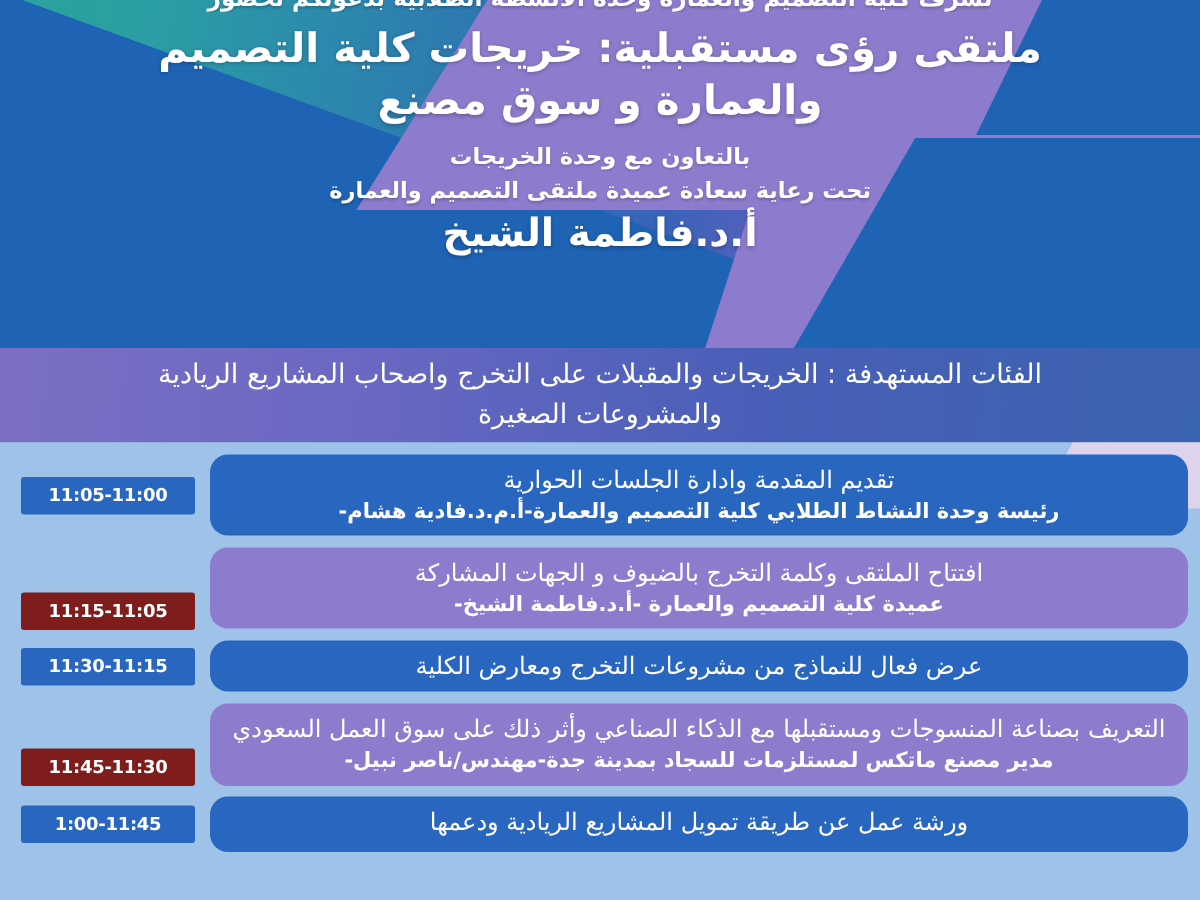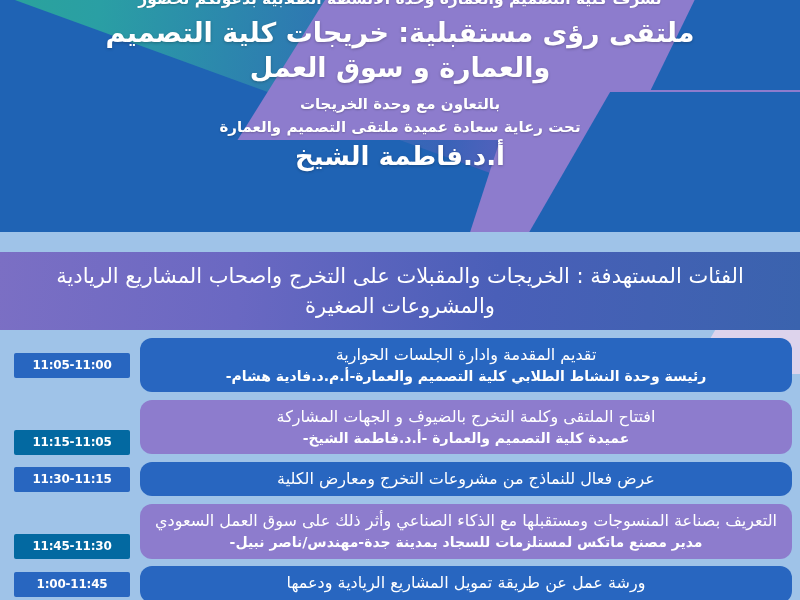--- a/index.html
+++ b/index.html
@@ -136,33 +136,32 @@
     font-weight: bold;
     margin-top: 4px;
     line-height: 1.15;
     text-shadow: 0 1px 3px rgba(0,0,0,.25);
   }
 
   
   .audience {
     position: relative;
     width: 800px;
-    height: 78px;
+    height: 63px;
     box-sizing: border-box;
     background: linear-gradient(95deg, #7b6fc4 0%, #6a68c2 30%, #4a5fb8 62%, #3a63ae 100%);
     color: #ffffff;
     display: flex;
     align-items: center;
     justify-content: center;
     text-align: center;
     padding: 0 22px;
-    font-size: 21px;
+    font-size: 18px;
     font-weight: 500;
     line-height: 1.45;
-    margin-top: 20px;
   }
 
   
   .schedule {
     position: relative;
     width: 800px;
     height: 290px;
     background: #9fc3e8;
     padding: 8px 0 0 0;
     box-sizing: border-box;
@@ -214,40 +213,40 @@
     text-align: center;
     color: #ffffff;
     font-size: 12px;
     font-weight: bold;
     letter-spacing: -0.2px;
     padding: 5px 0 6px 0;
     border-radius: 2px;
     direction: ltr;
   }
   .row.blue .row-time   { background: #2866c0; }
-  .row.purple .row-time { background: #0369a1; margin-top: 31px; }
+  .row.purple .row-time { background: #7f1d1d; margin-top: 31px; }
 </style>
 </head>
 <body>
 
 <div id="poster">
 
   <div class="header">
     <div class="hdr-shape band-blue"></div>
     <div class="hdr-shape block-purple-mid"></div>
     <div class="hdr-shape wedge-purple-top"></div>
     <div class="hdr-shape sliver-blue"></div>
     <div class="hdr-shape band-violet"></div>
     <div class="hdr-shape wedge-blue-low"></div>
 
     <div class="hdr-text">
       <div class="kicker">تشرف كلية التصميم والعمارة وحدة الأنشطة الطلابية بدعوتكم لحضور</div>
       <div class="title">
         <div>ملتقى رؤى مستقبلية: خريجات كلية التصميم</div>
-        <div>والعمارة و سوق العمل</div>
+        <div>والعمارة و سوق مصنع</div>
       </div>
       <div class="subline">بالتعاون مع وحدة الخريجات</div>
       <div class="subline" style="margin-top:2px;">تحت رعاية سعادة عميدة ملتقى التصميم والعمارة</div>
       <div class="patron-name">أ.د.فاطمة الشيخ</div>
     </div>
   </div>
 
   <div class="audience">
     <div>
       <div>الفئات المستهدفة : الخريجات والمقبلات على التخرج واصحاب المشاريع الريادية</div>

